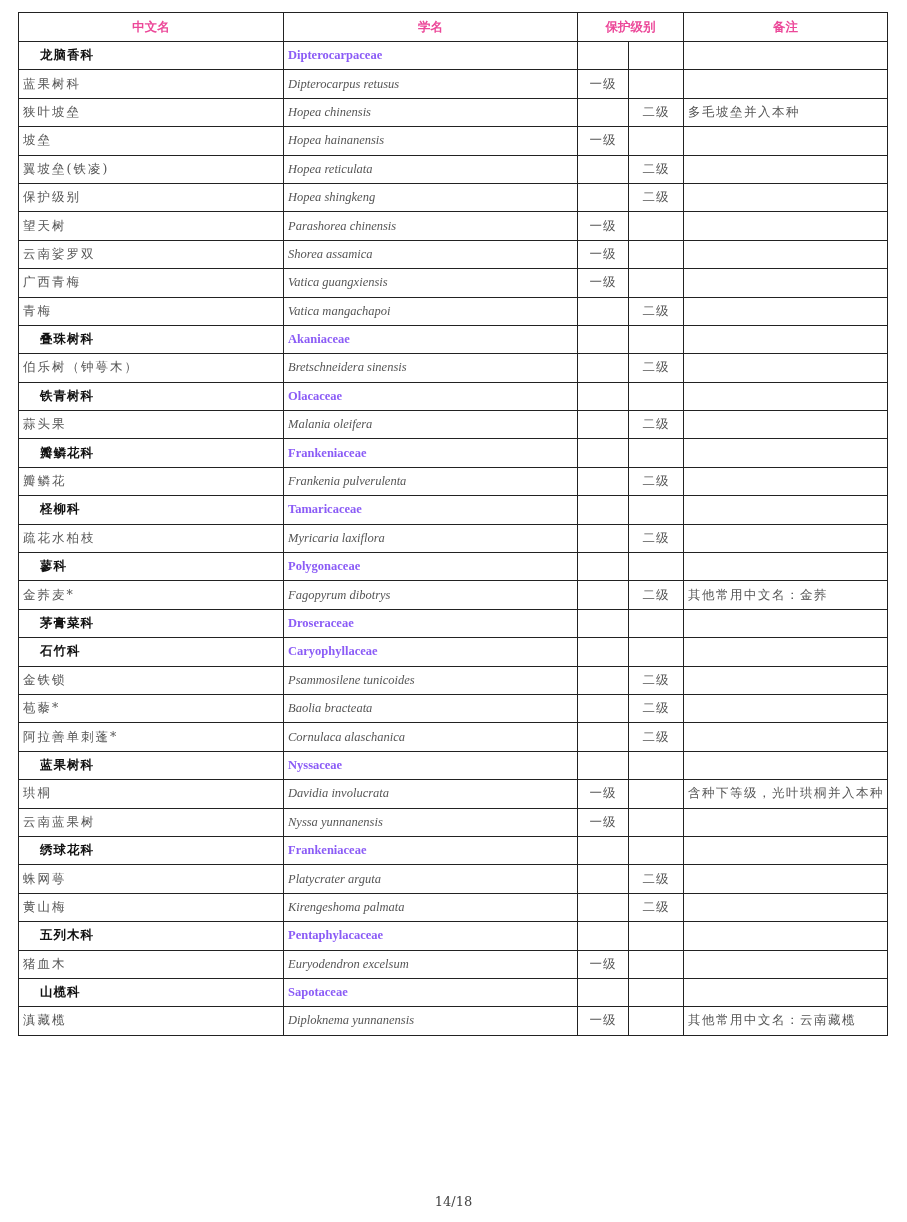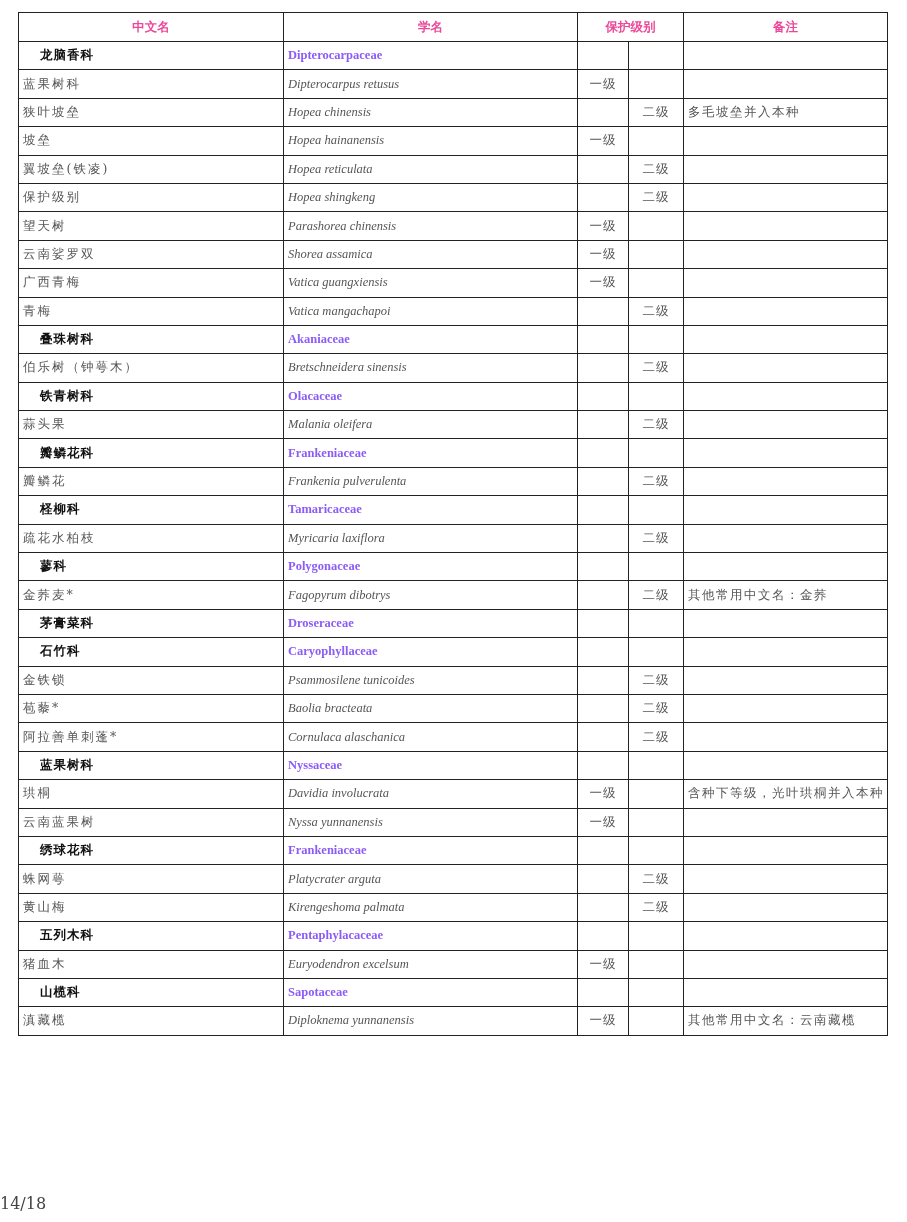--- a/index.html
+++ b/index.html
@@ -30,22 +30,22 @@
     col.c-l1 { width: 51px; }
     col.c-l2 { width: 55px; }
     col.c-note { width: 204px; }
     td.cn { padding-left: 10px; letter-spacing: 2px; color: #666; }
     td.sci { font-family: "Liberation Serif", "DejaVu Serif", serif; font-style: italic; font-size: 14px; color: #444; letter-spacing: 0; }
     tr.family td.cn { padding-left: 21px; font-weight: bold; color: #111; letter-spacing: 1px; }
     tr.family td.sci { font-style: normal; font-weight: bold; color: #8b5cf6; }
     td.lvl { text-align: center; color: #777; font-size: 12px; letter-spacing: 1px; }
     td.note { font-size: 11px; color: #555; letter-spacing: 1.5px; padding-left: 4px; }
     .page-number {
-      position: absolute; left: 0; width: 907px; top: 1194px; 
-      font-family: "DejaVu Serif", "Liberation Serif", serif; font-size: 16px; color: #444;
+      position: absolute; left: 0; width: 907px; top: 1194px; text-align: center;
+      font-family: "DejaVu Serif", "Liberation Serif", serif; font-size: 13px; color: #444;
     }
   </style>
 </head>
 <body>
 
 <div class="page">
   <table class="plant-table">
     <colgroup>
       <col class="c-cn">
         <col class="c-sci">

